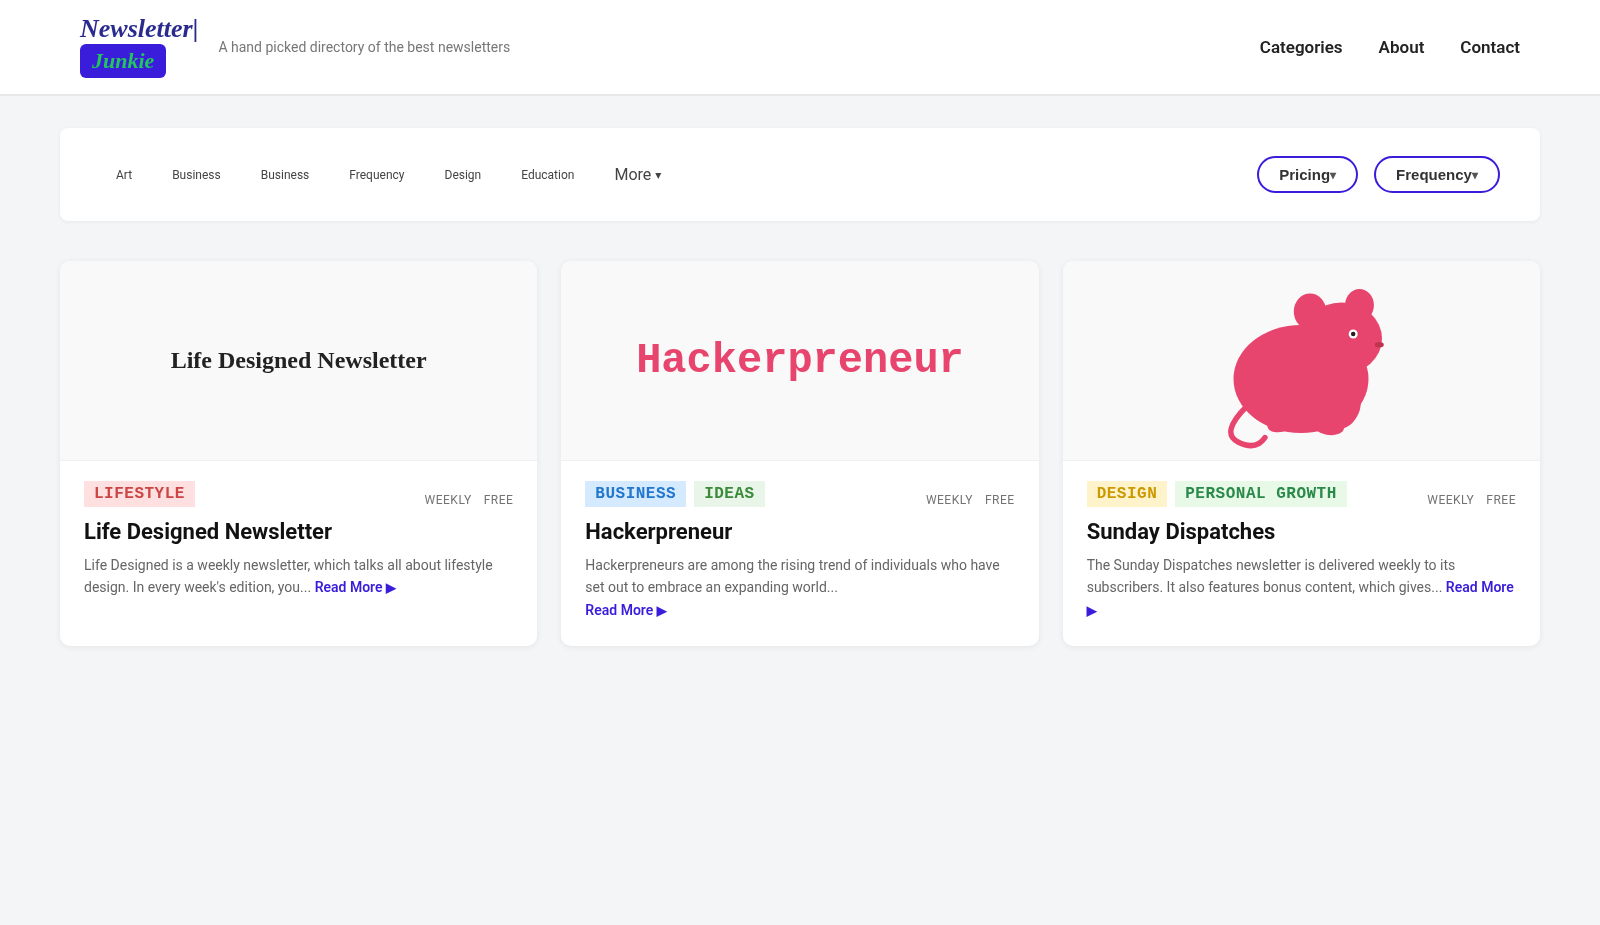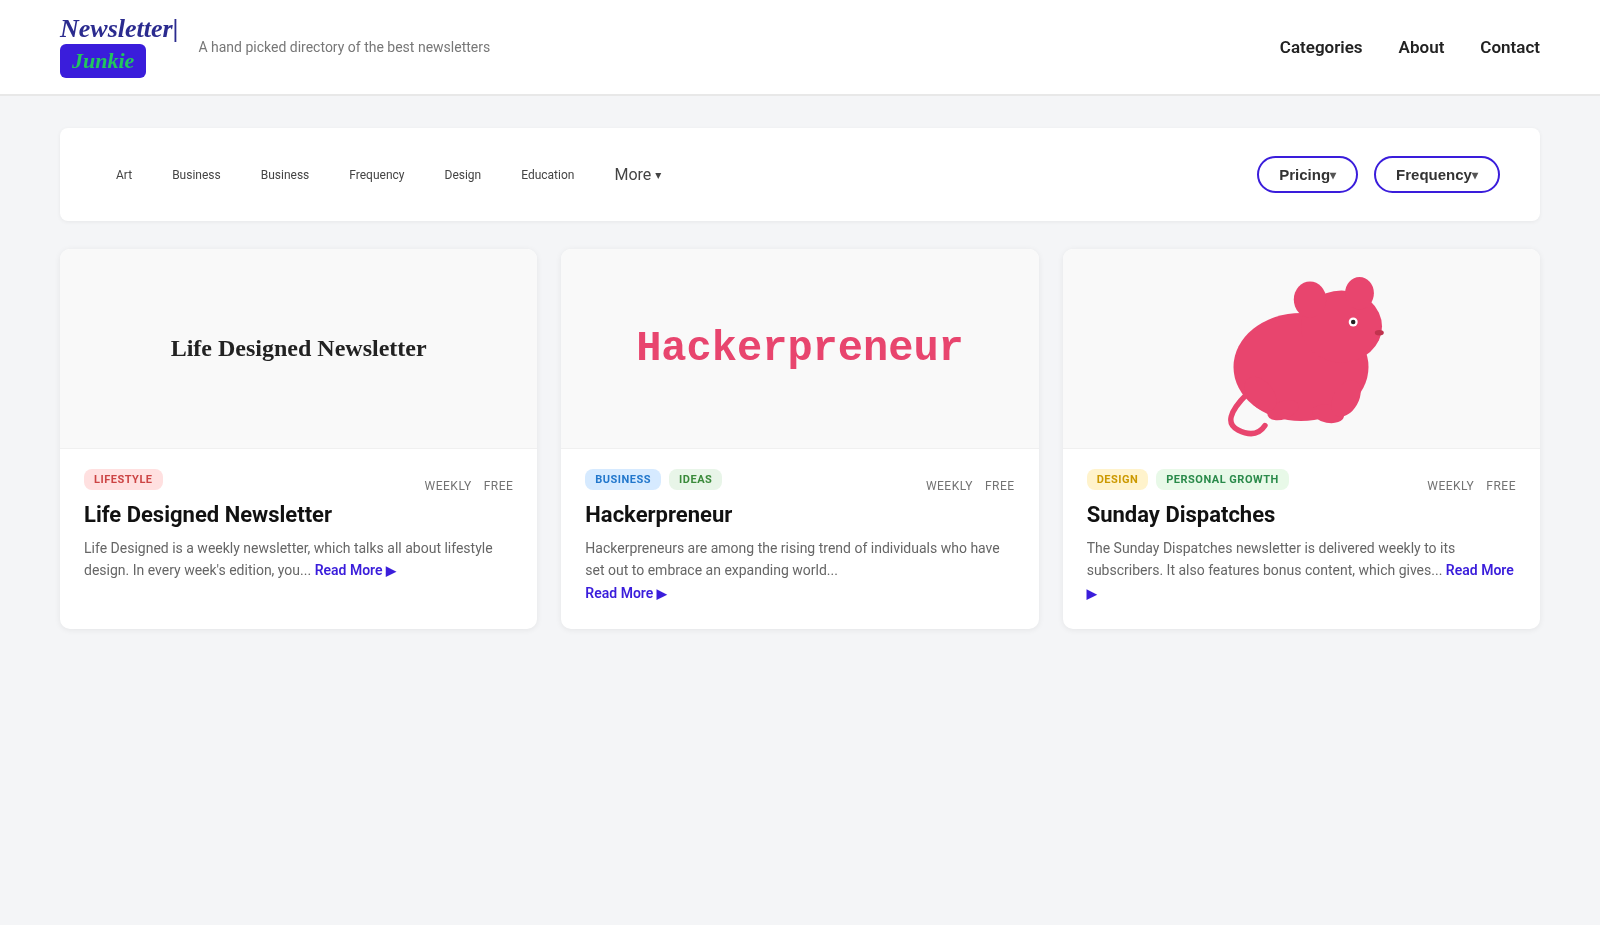--- a/index.html
+++ b/index.html
@@ -1,47 +1,47 @@
 <!DOCTYPE html>
 <html><head>
   <meta charset="utf-8">
   <style>
     * { box-sizing: border-box; margin: 0; padding: 0; }
     body { font-family: -apple-system, BlinkMacSystemFont, 'Segoe UI', Roboto, sans-serif; background: #f4f5f7; color: #333; }
 
     
-    .header { background: #fff; padding: 16px 60px; display: flex; align-items: center; justify-content: space-between; border-bottom: 1px solid #e8e8e8; }
+    .header { background: #fff; padding: 16px 80px; display: flex; align-items: center; justify-content: space-between; border-bottom: 1px solid #e8e8e8; }
     .logo-area { display: flex; align-items: center; gap: 16px; }
     .logo-img { display: flex; flex-direction: column; align-items: flex-start; }
     .logo-text-top { font-family: Georgia, serif; font-size: 26px; color: #2b2b8f; font-style: italic; font-weight: bold; line-height: 1; }
     .logo-text-top span { color: #2b2b8f; }
     .logo-box { background: #3a1ddb; color: #22c55e; font-size: 22px; font-weight: bold; padding: 4px 12px; border-radius: 6px; margin-top: 2px; font-family: Georgia, serif; font-style: italic; }
     .logo-tagline { font-size: 14px; color: #777; margin-left: 4px; }
     .nav-links { display: flex; gap: 36px; }
     .nav-link { font-size: 17px; font-weight: 600; color: #222; text-decoration: none; cursor: pointer; }
 
     
     .filter-bar { background: #fff; margin: 32px 60px 0; border-radius: 8px; padding: 28px 40px; display: flex; align-items: center; gap: 0; box-shadow: 0 1px 4px rgba(0,0,0,0.06); }
     .filter-categories { display: flex; align-items: center; gap: 8px; flex: 1; }
     .cat-item { font-size: 12px; color: #444; padding: 6px 16px; cursor: pointer; border-radius: 4px; white-space: nowrap; }
     .cat-more { display: flex; align-items: center; gap: 4px; font-size: 16px; color: #444; padding: 6px 16px; cursor: pointer; }
     .cat-more .chevron { font-size: 12px; }
     .filter-dropdowns { display: flex; gap: 16px; }
     .dropdown-btn { display: flex; align-items: center; border: 2px solid #3a1ddb; border-radius: 24px; padding: 8px 20px; font-size: 15px; font-weight: 600; color: #333; background: #fff; cursor: pointer; white-space: nowrap; }
     .dropdown-btn .chevron-icon { color: #555; font-size: 12px; }
 
     
-    .cards-section { padding: 28px 60px; display: grid; grid-template-columns: repeat(3, 1fr); gap: 24px; }
+    .cards-section { padding: 40px 60px; display: grid; grid-template-columns: repeat(3, 1fr); gap: 24px; }
     .card { background: #fff; border-radius: 10px; overflow: hidden; box-shadow: 0 1px 6px rgba(0,0,0,0.07); display: flex; flex-direction: column; }
     .card-image { width: 100%; height: 200px; display: flex; align-items: center; justify-content: center; background: #f9f9f9; border-bottom: 1px solid #f0f0f0; overflow: hidden; }
     .card-image-text { font-size: 24px; font-weight: bold; color: #222; font-family: Georgia, serif; text-align: center; padding: 16px; }
     .card-image-hackerpreneur { font-size: 42px; font-weight: bold; color: #e8456e; font-family: 'Courier New', monospace; }
     .card-body { padding: 20px 24px 24px; }
     .card-tags { display: flex; align-items: center; gap: 8px; margin-bottom: 12px; flex-wrap: wrap; }
-    .tag { font-size: 11px; font-weight: 700; padding: 4px 10px; border-radius: 8px; letter-spacing: 0.5px; text-transform: uppercase; }
+    .tag { font-size: 16px; font-weight: 700; padding: 4px 10px; border-radius: 0; letter-spacing: 0.5px; text-transform: uppercase; font-family: Liberation Mono, monospace; }
     .tag-lifestyle { background: #ffe0e0; color: #cc4444; }
     .tag-business { background: #d6eaff; color: #2277cc; }
     .tag-ideas { background: #e8f5e8; color: #3a8a3a; }
     .tag-design { background: #fff3cc; color: #cc9900; }
     .tag-personal-growth { background: #e8f9e8; color: #2a8a4a; }
     .card-freq { margin-left: auto; display: flex; gap: 12px; font-size: 12px; font-weight: 400; color: #737373; text-transform: uppercase; letter-spacing: 0.5px; }
     .card-tags-row { display: flex; align-items: center; width: 100%; }
     .card-title { font-size: 22px; font-weight: 700; color: #111; margin-bottom: 10px; }
     .card-desc { font-size: 14px; color: #666; line-height: 1.6; }
     .read-more { color: #3a1ddb; font-weight: 600; font-size: 14px; cursor: pointer; text-decoration: none; }

